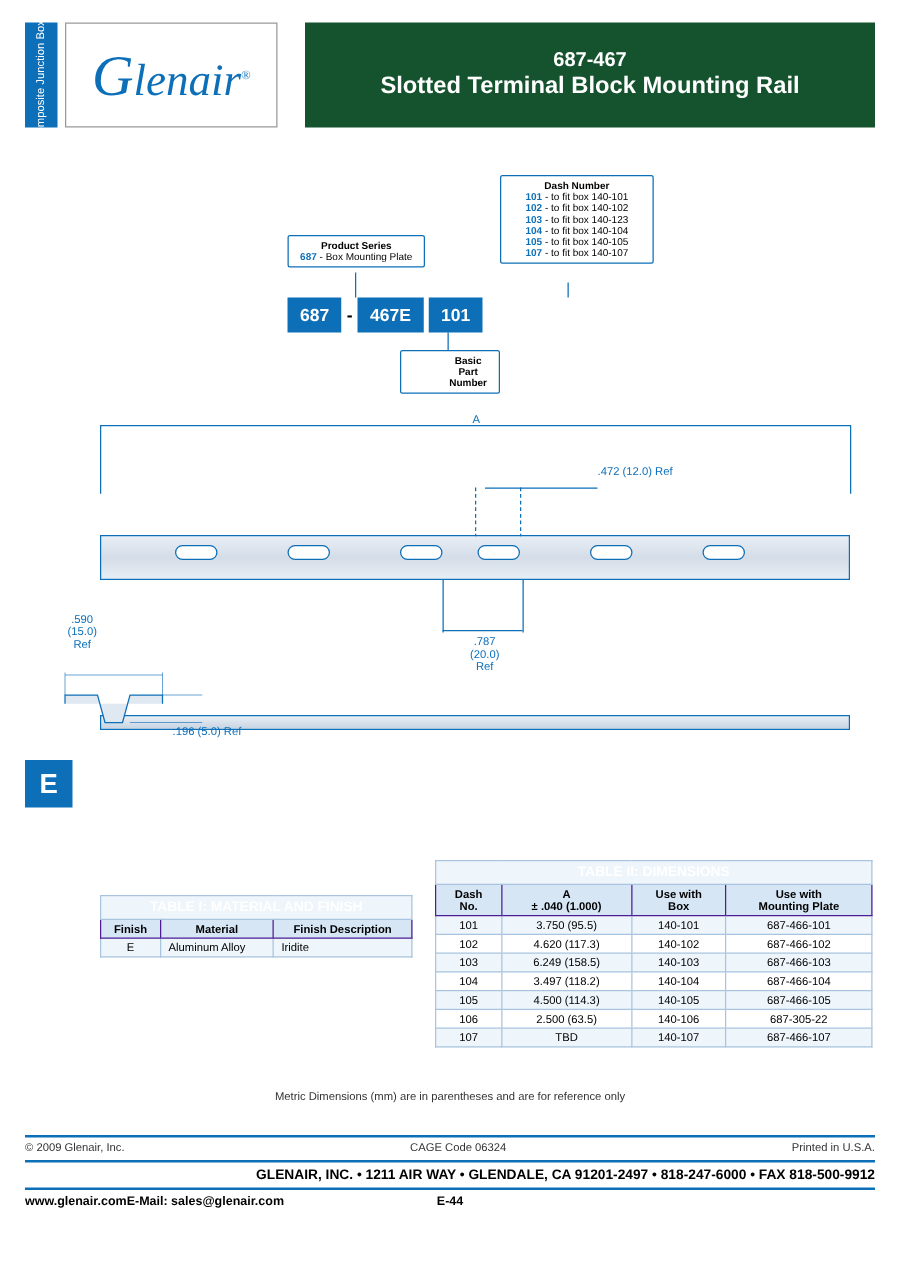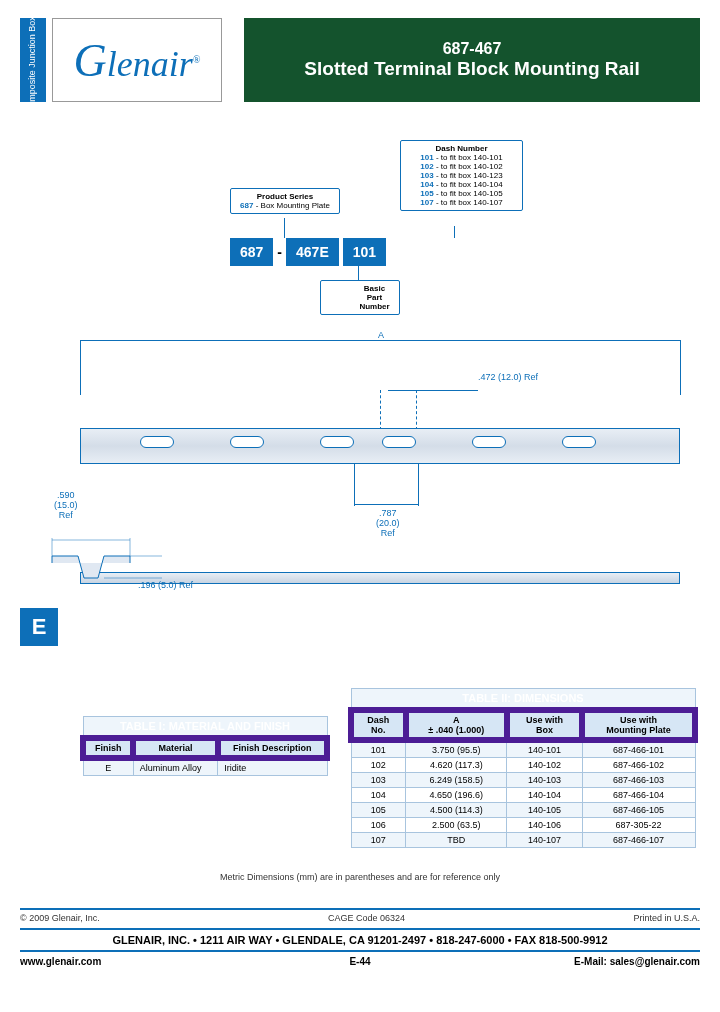--- a/index.html
+++ b/index.html
@@ -68,35 +68,35 @@
   .dim-590 { position: absolute; left: 54px; top: 490px; font-size: 9px; text-align: center; color: #0d6fb8; }
   .dim-196 { position: absolute; left: 138px; top: 580px; font-size: 9px; color: #0d6fb8; }
 
   
   .e-tab { position: absolute; left: 20px; top: 608px; width: 38px; height: 38px; background: #0d6fb8; color: #fff; font-size: 22px; font-weight: bold; display: flex; align-items: center; justify-content: center; }
 
   
   .tables { position: absolute; left: 80px; top: 688px; width: 620px; display: flex; gap: 18px; align-items: flex-start; }
   table { border-collapse: collapse; font-size: 9px; }
   .tbl-title { background: #0d6fb8; color: #fff; font-weight: bold; text-align: center; padding: 3px 6px; font-size: 11px; }
-  th { background: #d6e6f5; color: #000; font-weight: bold; border: 6px solid #4c1d95; padding: 2px 6px; text-align: center; }
+  th { background: #d6e6f5; color: #000; font-weight: bold; border: 1px solid #4c1d95; padding: 2px 6px; text-align: center; }
   td { border: 1px solid #a8c4de; padding: 2px 6px; text-align: center; }
   tr:nth-child(odd) td { background: #eef5fb; }
   tr:nth-child(even) td { background: #fff; }
 
   .t1 { width: 250px; }
   .t2 { width: 350px; }
   .t1-wrap { margin-top: 28px; }
 
   .metric-note { position: absolute; left: 0; right: 0; top: 872px; text-align: center; font-size: 9px; color: #333; }
 
   
   .foot1 { position: absolute; left: 20px; right: 20px; top: 908px; border-top: 2px solid #0d6fb8; padding-top: 3px; display: flex; justify-content: space-between; font-size: 9px; color: #333; }
-  .foot2 { position: absolute; left: 20px; right: 20px; top: 928px; border-top: 2px solid #0d6fb8; border-bottom: 2px solid #0d6fb8; padding: 4px 0; font-size: 11px; font-weight: bold; color: #000; text-align: center; }
-  .foot3 { position: absolute; left: 20px; right: 20px; top: 956px; display: flex; justify-content: space-between; font-size: 10px; color: #000; font-weight: bold; }
+  .foot2 { position: absolute; left: 20px; right: 20px; top: 928px; border-top: 2px solid #0d6fb8; border-bottom: 2px solid #0d6fb8; padding: 4px 0; font-size: 11px; font-weight: bold; color: #000; text-align: right; }
+  .foot3 { position: absolute; left: 20px; right: 20px; top: 956px; display: flex; font-size: 10px; color: #000; font-weight: bold; }
   .foot3 .ctr { position: absolute; left: 0; right: 0; text-align: center; }
 </style>
 </head>
 <body>
 
 <div class="page">
 
   <div class="side-tab">
     <span>Composite
 Junction
@@ -232,21 +232,21 @@
             <td>687-466-102</td>
           </tr>
       <tr>
             <td>103</td>
             <td>6.249 (158.5)</td>
             <td>140-103</td>
             <td>687-466-103</td>
           </tr>
       <tr>
             <td>104</td>
-            <td>4.650 (196.6)</td>
+            <td>3.497 (118.2)</td>
             <td>140-104</td>
             <td>687-466-104</td>
           </tr>
       <tr>
             <td>105</td>
             <td>4.500 (114.3)</td>
             <td>140-105</td>
             <td>687-466-105</td>
           </tr>
       <tr>

